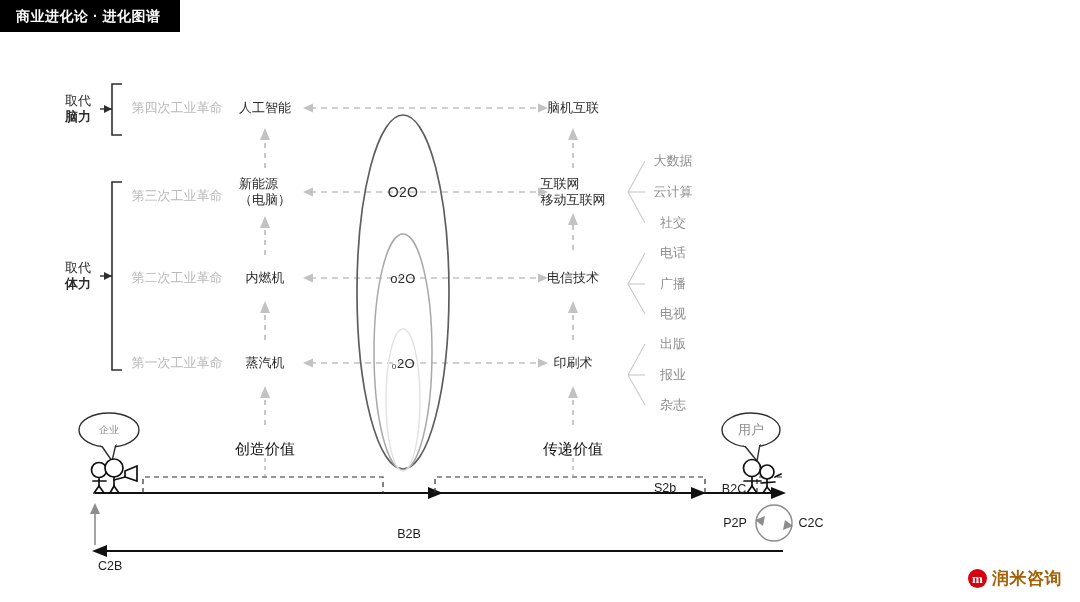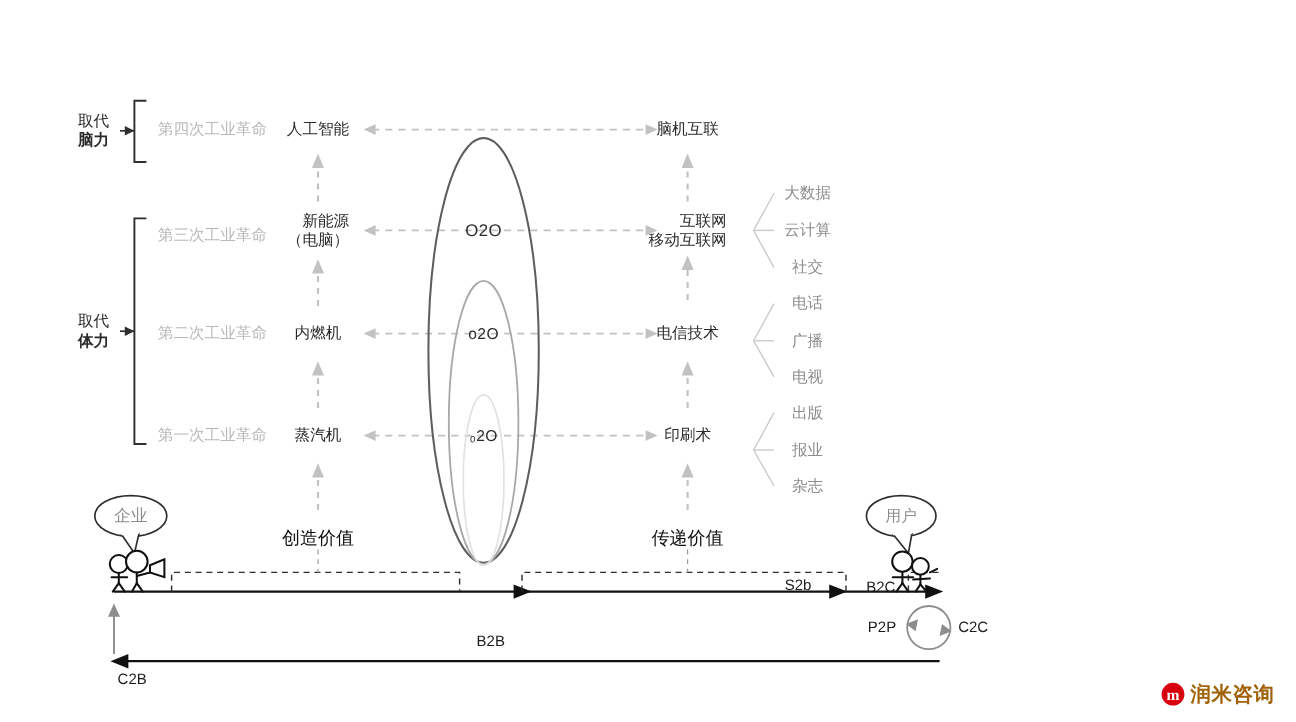--- a/index.html
+++ b/index.html
@@ -17,38 +17,41 @@
     color:#fff;font-size:14px;font-weight:bold;letter-spacing:.5px;
     white-space:nowrap;
   }
   svg.layer{position:absolute;left:0;top:0;width:1080px;height:602px;}
   .lbl{position:absolute;white-space:nowrap;font-size:13px;color:#3b3b3b;}
   .lbl.center{transform:translate(-50%,-50%);}
   .lbl.gray{color:#b9b9b9;}
   .lbl.mid{color:#8d8d8d;}
   .lbl.dark{color:#2b2b2b;}
   .lbl.bold{font-weight:normal;font-size:15px;color:#111;}
-  .lbl.two{line-height:16px;text-align:right;}
+  .lbl.two{line-height:16px;text-align:left;}
   .lbl.o2o{font-size:14px;color:#2b2b2b;letter-spacing:.3px;}
   .lbl.o2o.s2{font-size:13px;}
   .lbl.o2o.s3{font-size:13px;}
   .lbl.en{font-size:12.5px;color:#1d1d1d;}
   .logo{position:absolute;right:18px;bottom:12px;display:flex;align-items:center;gap:5px;}
   .logo .mark{
     width:19px;height:19px;border-radius:50%;background:#d6000f;color:#fff;
     font-size:13px;font-weight:bold;line-height:19px;text-align:center;
     font-family:"Liberation Serif",serif;
   }
   .logo .name{font-size:17px;color:#a16207;font-weight:bold;letter-spacing:.5px;}
 </style>
 </head>
 <body>
 
 <div id="stage">
 
+  <div class="titlebar">
+    <div class="txt">商业进化论 · 进化图谱</div>
+  </div>
 
   <svg class="layer" viewBox="0 0 1080 602">
 
     <g fill="none" stroke="#2f2f2f" stroke-width="1.6">
       <path d="M122,84 L112,84 L112,135 L122,135"></path>
       <path d="M112,109 L104,105 L104,113 L112,109" fill="#2f2f2f" stroke="none"></path>
       <path d="M112,109 L100,109" stroke-width="1.4"></path>
     </g>
     <g fill="none" stroke="#2f2f2f" stroke-width="1.6">
       <path d="M122,182 L112,182 L112,370 L122,370"></path>
@@ -231,21 +234,21 @@
   <div class="lbl center mid" style="left:673px;top:223px;">社交</div>
 
   <div class="lbl center mid" style="left:673px;top:253px;">电话</div>
   <div class="lbl center mid" style="left:673px;top:284px;">广播</div>
   <div class="lbl center mid" style="left:673px;top:314px;">电视</div>
 
   <div class="lbl center mid" style="left:673px;top:344px;">出版</div>
   <div class="lbl center mid" style="left:673px;top:375px;">报业</div>
   <div class="lbl center mid" style="left:673px;top:405px;">杂志</div>
 
-  <div class="lbl center mid" style="left:109px;top:430px;font-size:14px;">企业</div>
+  <div class="lbl center mid" style="left:109px;top:430px;font-size:10px;">企业</div>
   <div class="lbl center mid" style="left:751px;top:430px;font-size:13px;">用户</div>
 
   <div class="lbl center bold" style="left:265px;top:449px;">创造价值</div>
   <div class="lbl center bold" style="left:573px;top:449px;">传递价值</div>
 
   <div class="lbl center en" style="left:409px;top:490px;margin-top:44px;">B2B</div>
   <div class="lbl center en" style="left:665px;top:488px;">S2b</div>
   <div class="lbl center en" style="left:734px;top:489px;">B2C</div>
   <div class="lbl center en" style="left:735px;top:523px;">P2P</div>
   <div class="lbl center en" style="left:811px;top:523px;">C2C</div>

